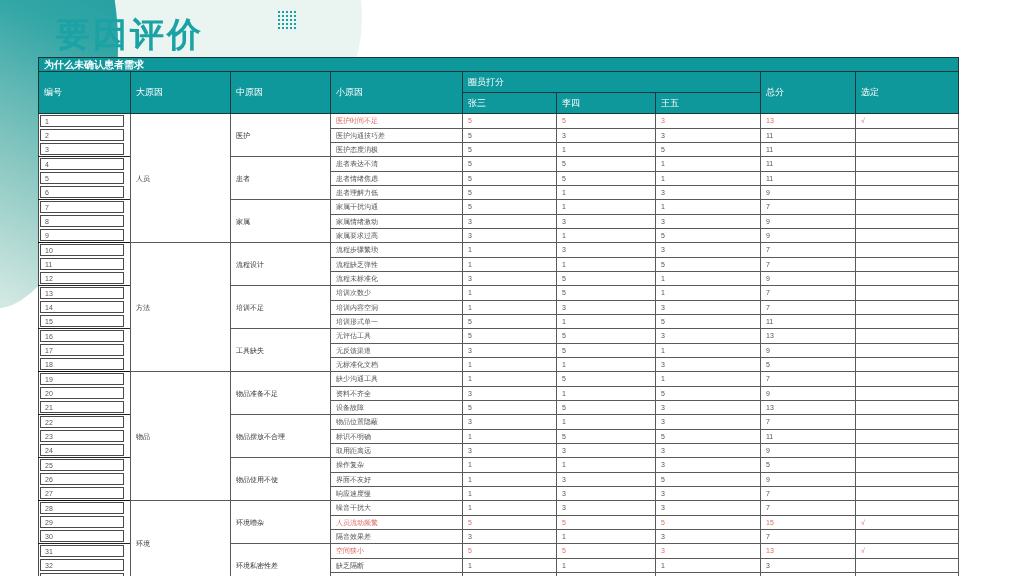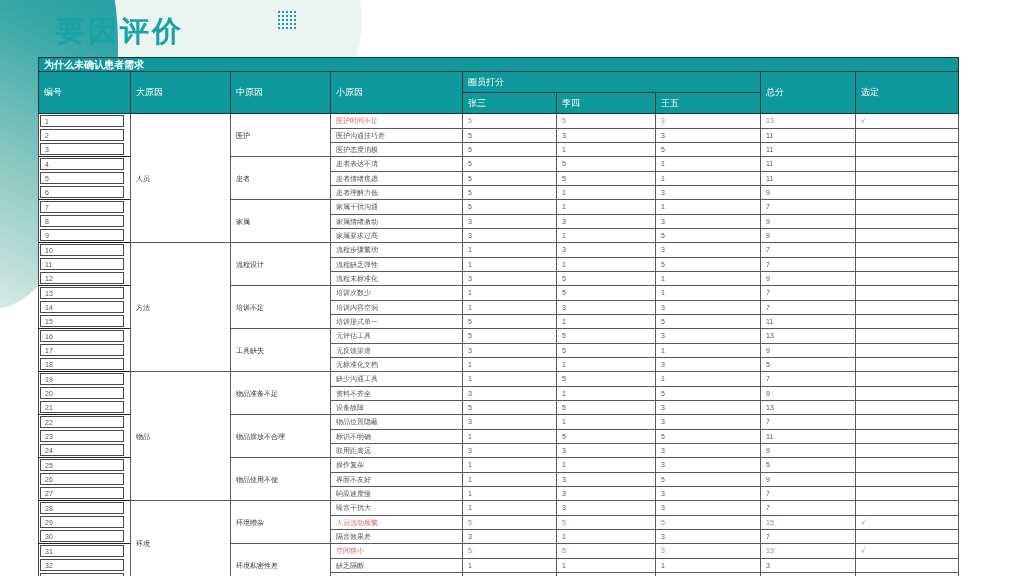--- a/index.html
+++ b/index.html
@@ -18,21 +18,21 @@
     background:linear-gradient(195deg,#179aa0 0%,#33a6a6 28%,#8cc8c2 62%,#d2e8e2 92%);
   }
   .deco-dots{
     position:absolute;left:277px;top:10px;width:20px;height:20px;z-index:1;
     background-image:radial-gradient(#1a9ea0 32%,transparent 36%);
     background-size:4px 4px;
   }
   
   .page-title{
     position:absolute;left:56px;top:12px;z-index:1;
-    font-size:29px;font-weight:700;letter-spacing:3px;color:#1aa2a4;
+    font-size:34px;font-weight:700;letter-spacing:3px;color:#1aa2a4;
   }
   
   .tbl-wrap{position:absolute;left:38px;top:57px;z-index:2;}
   table{
     border-collapse:collapse;table-layout:fixed;width:920px;height:516px;
     font-size:7px;color:#555;background:#fff;border:1px solid #4a4a4a;
   }
   th,td{
     border:1px solid #5a5a5a;padding:0 2px 0 5px;text-align:left;
     font-weight:normal;overflow:hidden;white-space:nowrap;vertical-align:middle;

